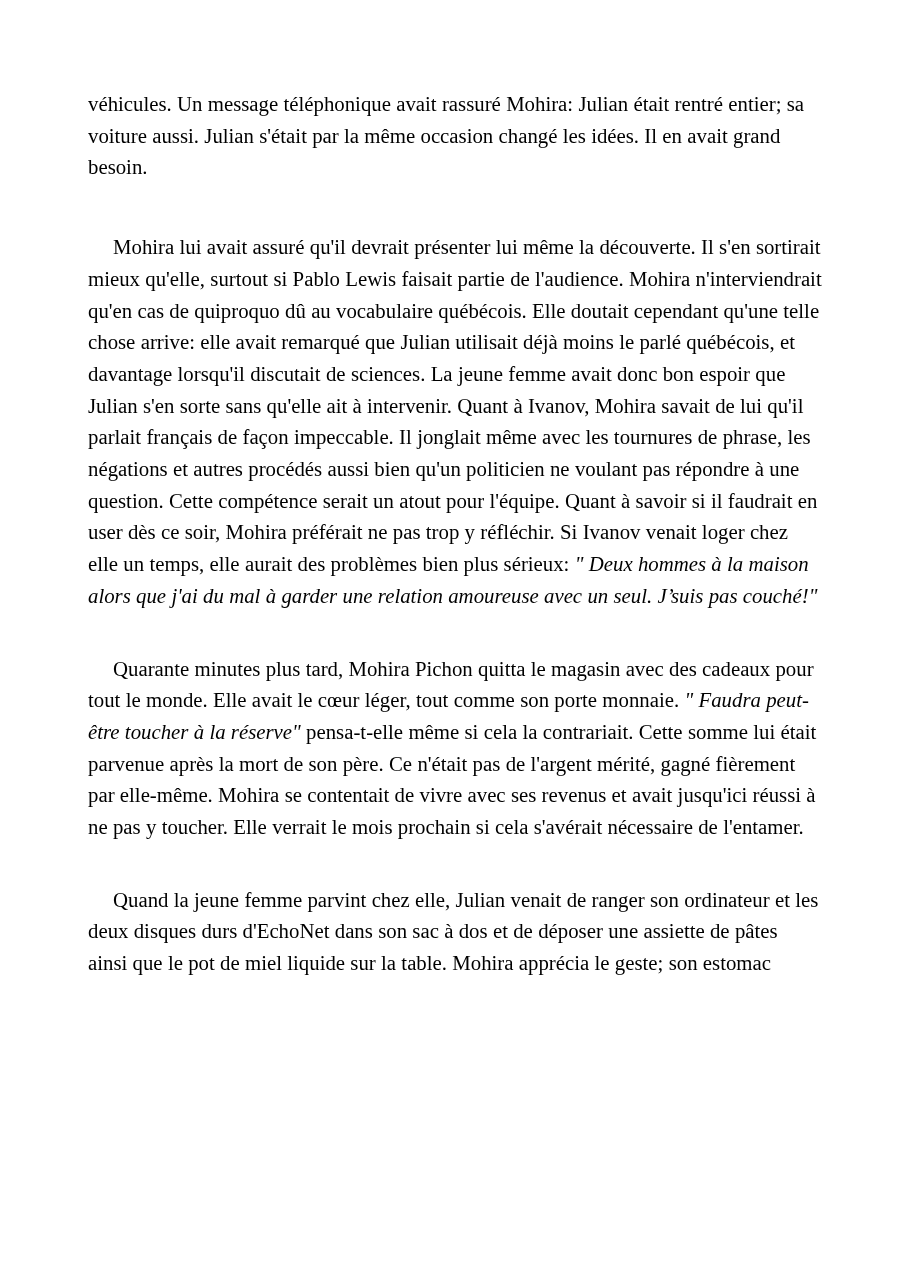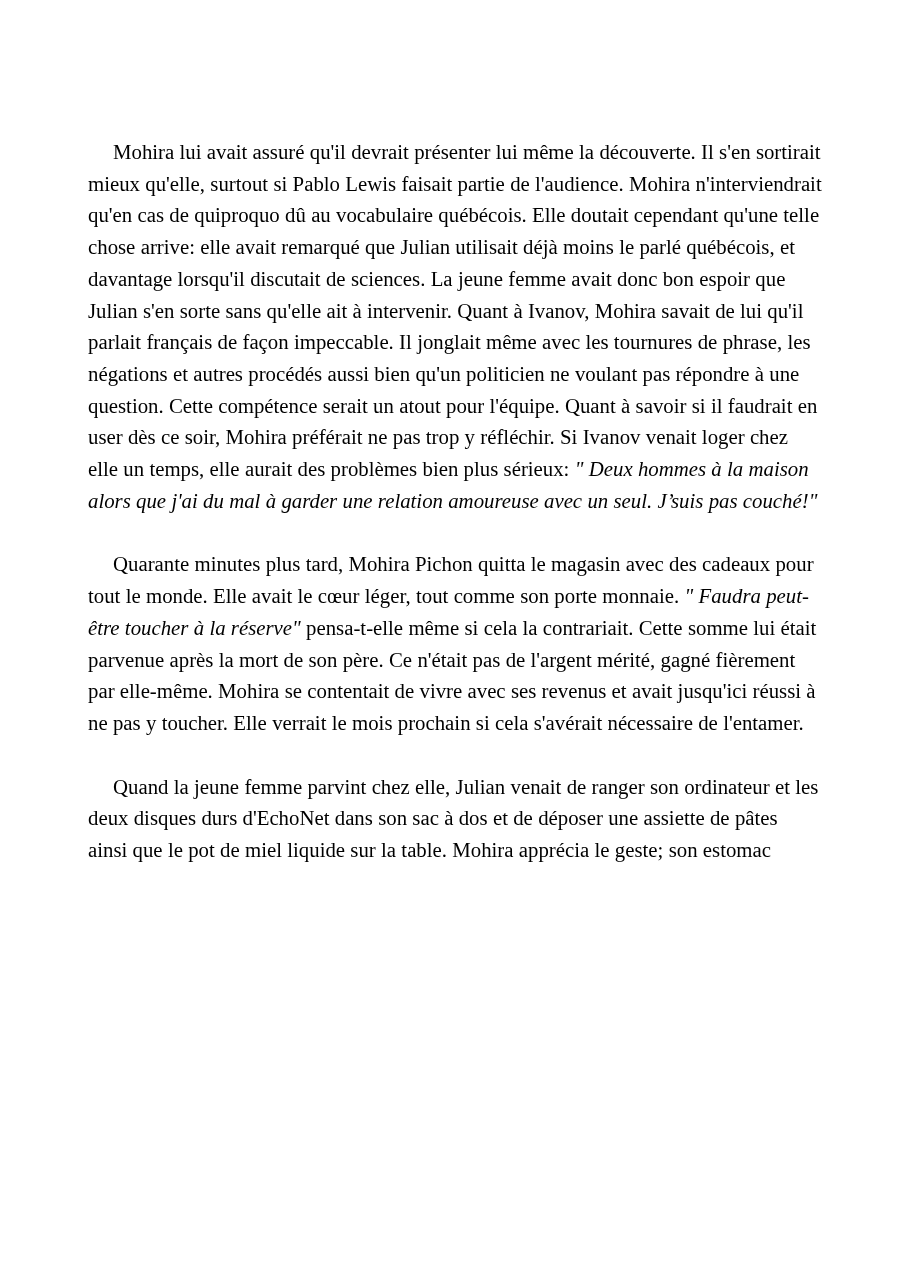--- a/index.html
+++ b/index.html
@@ -35,28 +35,29 @@
     margin: 0;
     padding: 0;
     text-indent: 0;
     word-spacing: 0.1px;
   }
   p.para.indent {
     text-indent: 25px;
     margin-top: 48px;
   }
   p.para.block-gap {
-    margin-top: 32px;
+    margin-top: 41px;
   }
   .quote-italic {
     font-style: italic;
   }
 </style>
 </head>
 <body>
 
 <div class="page">
   <div class="text-column" id="text-column">
+      <p class="para"><span>véhicules. Un message téléphonique avait rassuré Mohira: Julian était rentré entier; sa voiture aussi. Julian s'était par la même occasion changé les idées. Il en avait grand besoin.</span></p>
       <p class="para indent"><span>Mohira lui avait assuré qu'il devrait présenter lui même la découverte. Il s'en sortirait mieux qu'elle, surtout si Pablo Lewis faisait partie de l'audience. Mohira n'interviendrait qu'en cas de quiproquo dû au vocabulaire québécois. Elle doutait cependant qu'une telle chose arrive: elle avait remarqué que Julian utilisait déjà moins le parlé québécois, et davantage lorsqu'il discutait de sciences. La jeune femme avait donc bon espoir que Julian s'en sorte sans qu'elle ait à intervenir. Quant à Ivanov, Mohira savait de lui qu'il parlait français de façon impeccable. Il jonglait même avec les tournures de phrase, les négations et autres procédés aussi bien qu'un politicien ne voulant pas répondre à une question. Cette compétence serait un atout pour l'équipe. Quant à savoir si il faudrait en user dès ce soir, Mohira préférait ne pas trop y réfléchir. Si Ivanov venait loger chez elle un temps, elle aurait des problèmes bien plus sérieux: </span><span class="quote-italic">" Deux hommes à la maison alors que j'ai du mal à garder une relation amoureuse avec un seul. J’suis pas couché!"</span></p>
       <p class="para indent block-gap"><span>Quarante minutes plus tard, Mohira Pichon quitta le magasin avec des cadeaux pour tout le monde. Elle avait le cœur léger, tout comme son porte monnaie. </span><span class="quote-italic">" Faudra peut-être toucher à la réserve"</span><span> pensa-t-elle même si cela la contrariait. Cette somme lui était parvenue après la mort de son père. Ce n'était pas de l'argent mérité, gagné fièrement par elle-même. Mohira se contentait de vivre avec ses revenus et avait jusqu'ici réussi à ne pas y toucher. Elle verrait le mois prochain si cela s'avérait nécessaire de l'entamer.</span></p>
       <p class="para indent block-gap"><span>Quand la jeune femme parvint chez elle, Julian venait de ranger son ordinateur et les deux disques durs d'EchoNet dans son sac à dos et de déposer une assiette de pâtes ainsi que le pot de miel liquide sur la table. Mohira apprécia le geste; son estomac</span></p>
     </div>
 </div>
 
 </body></html>

